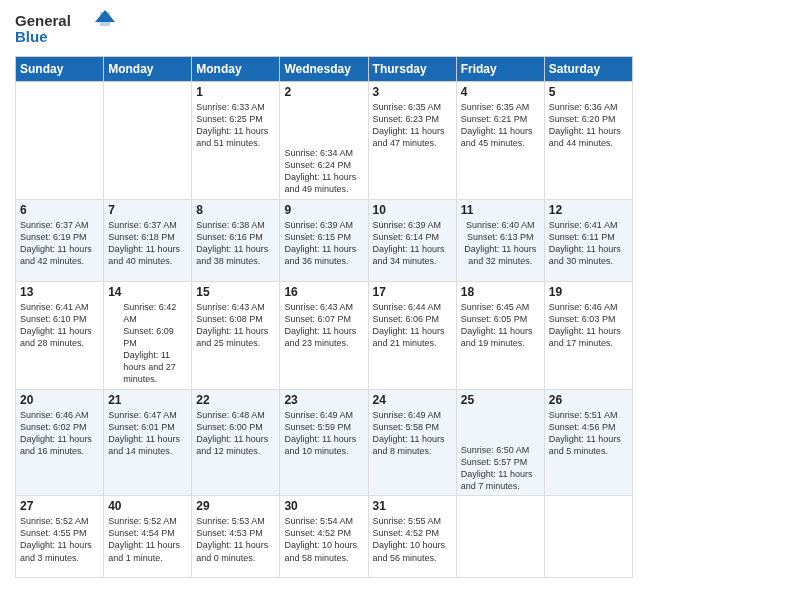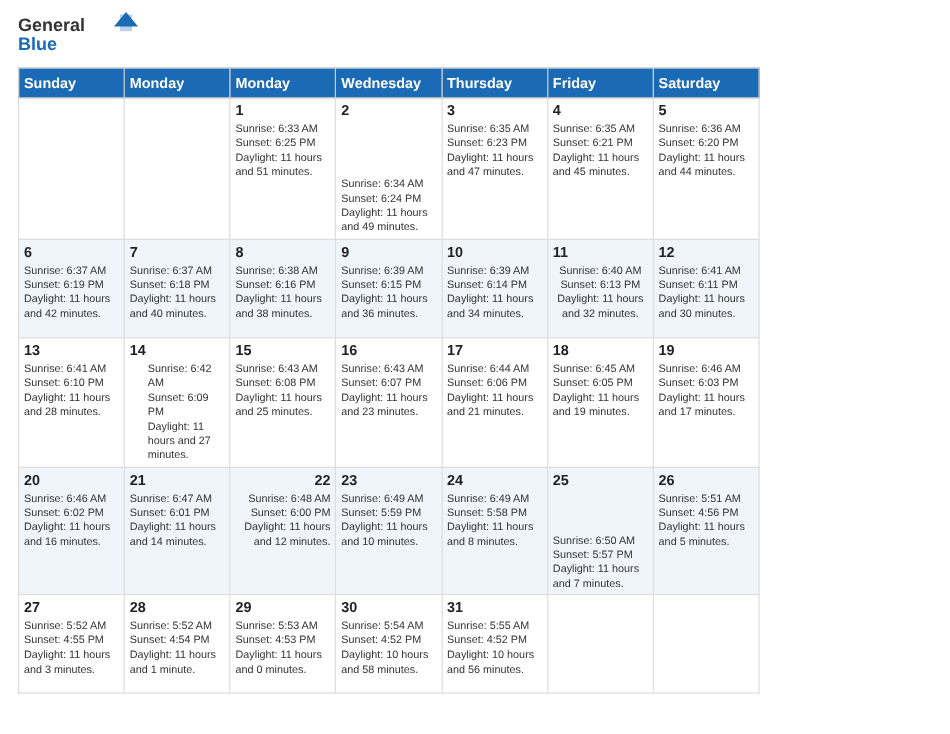--- a/index.html
+++ b/index.html
@@ -243,21 +243,21 @@
             <div class="day-info" style="white-space: pre-line;">Sunrise: 6:46 AM
 Sunset: 6:02 PM
 Daylight: 11 hours and 16 minutes.</div>
           </td>
           <td style="background: rgb(240, 245, 251);">
             <span class="day-num">21</span>
             <div class="day-info" style="white-space: pre-line;">Sunrise: 6:47 AM
 Sunset: 6:01 PM
 Daylight: 11 hours and 14 minutes.</div>
           </td>
-          <td style="background: rgb(240, 245, 251); text-align: right;">
+          <td style="background: rgb(240, 245, 251);">
             <span class="day-num">22</span>
             <div class="day-info" style="white-space: pre-line;">Sunrise: 6:48 AM
 Sunset: 6:00 PM
 Daylight: 11 hours and 12 minutes.</div>
           </td>
           <td style="background: rgb(240, 245, 251);">
             <span class="day-num">23</span>
             <div class="day-info" style="white-space: pre-line;">Sunrise: 6:49 AM
 Sunset: 5:59 PM
 Daylight: 11 hours and 10 minutes.</div>
@@ -282,21 +282,21 @@
           </td>
         </tr>
         <tr>
           <td>
             <span class="day-num">27</span>
             <div class="day-info" style="white-space: pre-line;">Sunrise: 5:52 AM
 Sunset: 4:55 PM
 Daylight: 11 hours and 3 minutes.</div>
           </td>
           <td>
-            <span class="day-num">28</span>
+            <span class="day-num">40</span>
             <div class="day-info" style="white-space: pre-line;">Sunrise: 5:52 AM
 Sunset: 4:54 PM
 Daylight: 11 hours and 1 minute.</div>
           </td>
           <td>
             <span class="day-num">29</span>
             <div class="day-info" style="white-space: pre-line;">Sunrise: 5:53 AM
 Sunset: 4:53 PM
 Daylight: 11 hours and 0 minutes.</div>
           </td>

